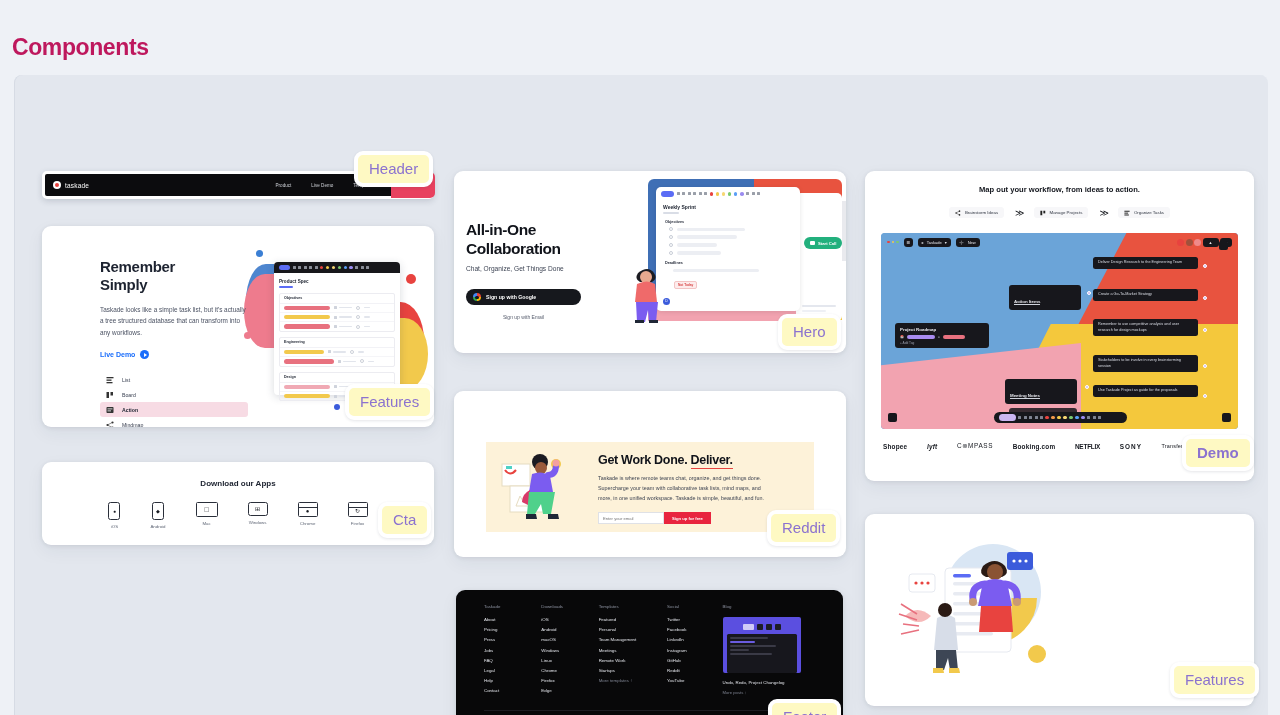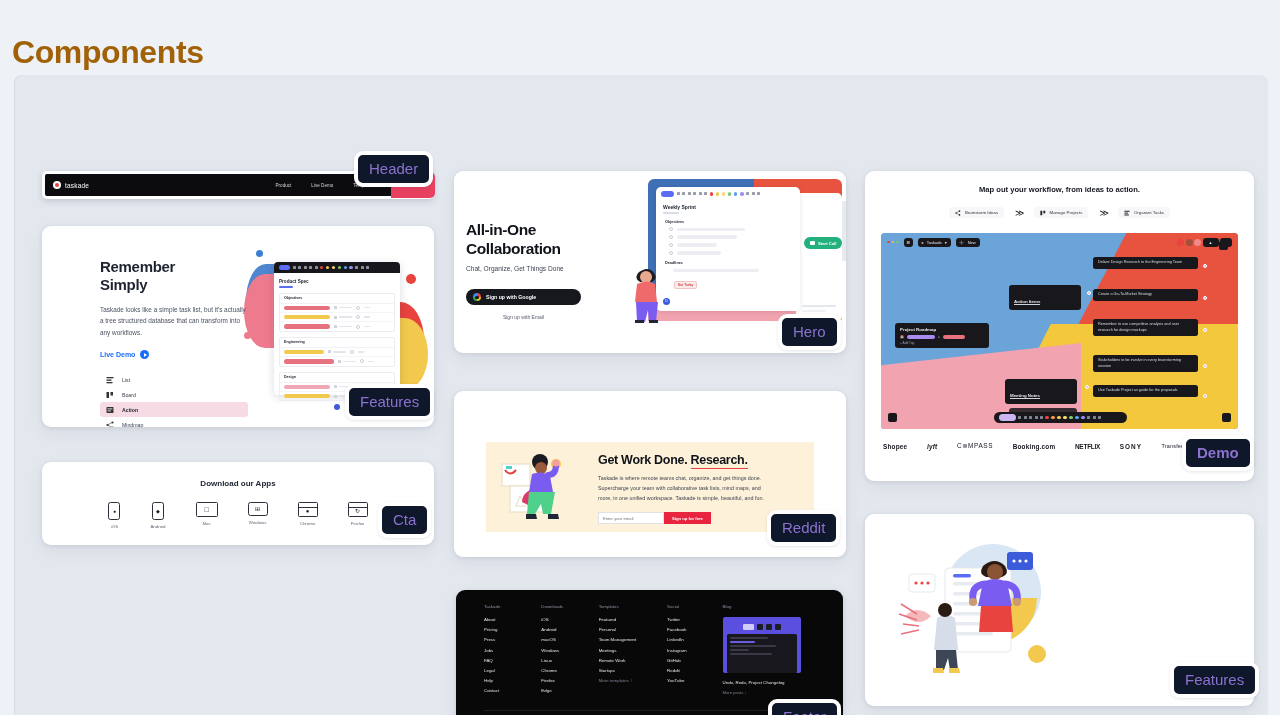--- a/index.html
+++ b/index.html
@@ -4,40 +4,40 @@
 <style>
   * { box-sizing: border-box; margin: 0; padding: 0; }
   html, body { width: 1280px; height: 715px; overflow: hidden; }
   body {
     background: #eef1f6;
     font-family: "Liberation Sans", sans-serif;
     color: #2e3748;
   }
   .page-title {
     position: absolute; left: 12px; top: 34px;
-    font-size: 32px; font-weight: 700; letter-spacing: -0.4px;
-    color: #a16207;
+    font-size: 23px; font-weight: 700; letter-spacing: -0.4px;
+    color: #be185d;
   }
   .board {
     position: absolute; left: 14px; top: 75px;
     width: 1254px; height: 640px;
     background: #e3e7ee;
     border-radius: 8px 8px 0 0;
     box-shadow: inset 1px 0 0 #d6dbe4;
   }
   .card {
     position: absolute;
     background: #fff;
     border-radius: 9px;
     box-shadow: 0 1px 4px rgba(40,50,70,.10), 0 6px 18px rgba(40,50,70,.06);
     overflow: hidden;
   }
   .badge {
     position: absolute;
-    background: #0f172a;
+    background: #fef9c3;
     color: #8b72cf;
     border: 4px solid #fff;
     border-radius: 9px;
     font-size: 15px;
     padding: 5px 11px 6px;
     font-weight: 400;
     z-index: 40;
     box-shadow: 0 1px 3px rgba(40,50,70,.12);
   }
 
@@ -619,21 +619,21 @@
           <path d="M46 32 q10-4 18 2 l3 16 -24 0z" fill="#7b5cf0"></path>
           <path d="M62 33 q8 0 8-10" stroke="#7b5cf0" stroke-width="6" fill="none" stroke-linecap="round"></path>
           <circle cx="70" cy="21" r="3.5" fill="#f4a0a0"></circle>
           <path d="M44 48 q-8 4-8 12 l8 4z" fill="#d93a6a"></path>
           <path d="M43 50 l26 0 -4 22 -8 0 -2-10 -6 10 -8 0z" fill="#4fd18b"></path>
           <path d="M40 72 l10 0 1 5 -11 0z" fill="#1f2736"></path>
           <path d="M62 72 l10 0 1 5 -11 0z" fill="#1f2736"></path>
         </svg>
       </div>
       <div class="su-txt">
-        <div class="su-h1"><span>Get Work Done. </span><u>Research.</u></div>
+        <div class="su-h1"><span>Get Work Done. </span><u>Deliver.</u></div>
         <div class="su-p">Taskade is where remote teams chat, organize, and get things done. Supercharge your team with collaborative task lists, mind maps, and more, in one unified workspace. Taskade is simple, beautiful, and fun.</div>
         <div class="su-form">
           <input placeholder="Enter your email" style="">
           <button>Sign up for free</button>
         </div>
       </div>
     </div>
   </div>
   <div class="badge" style="left:753px; top:435px;">Reddit</div>
 

